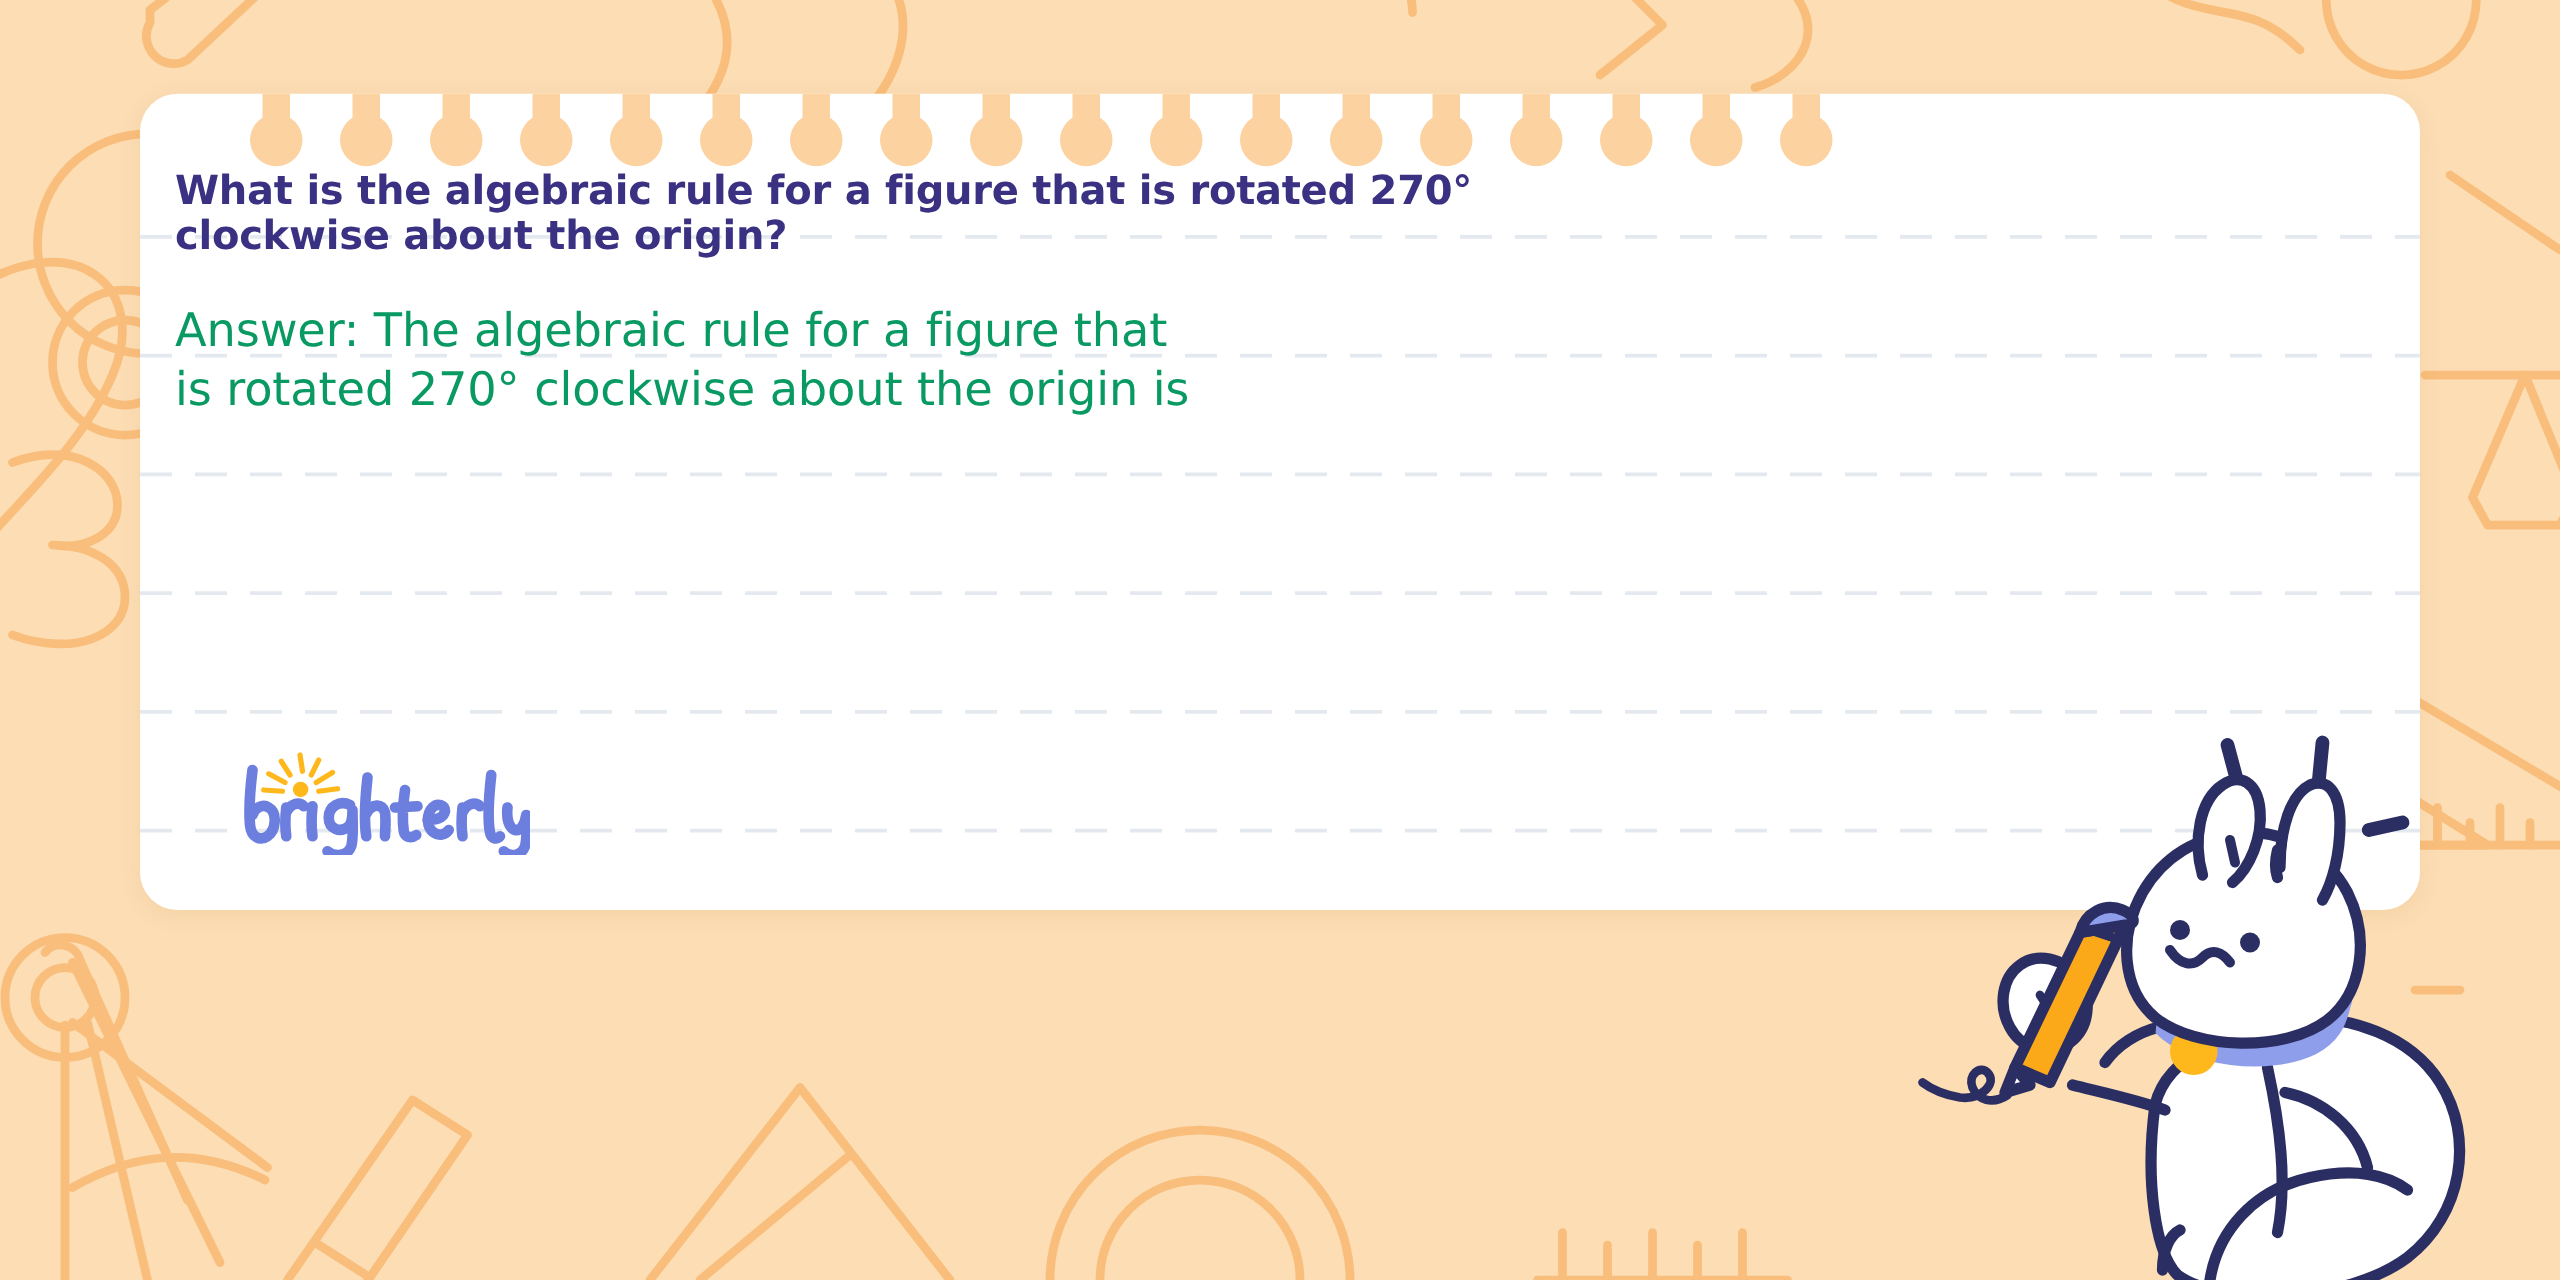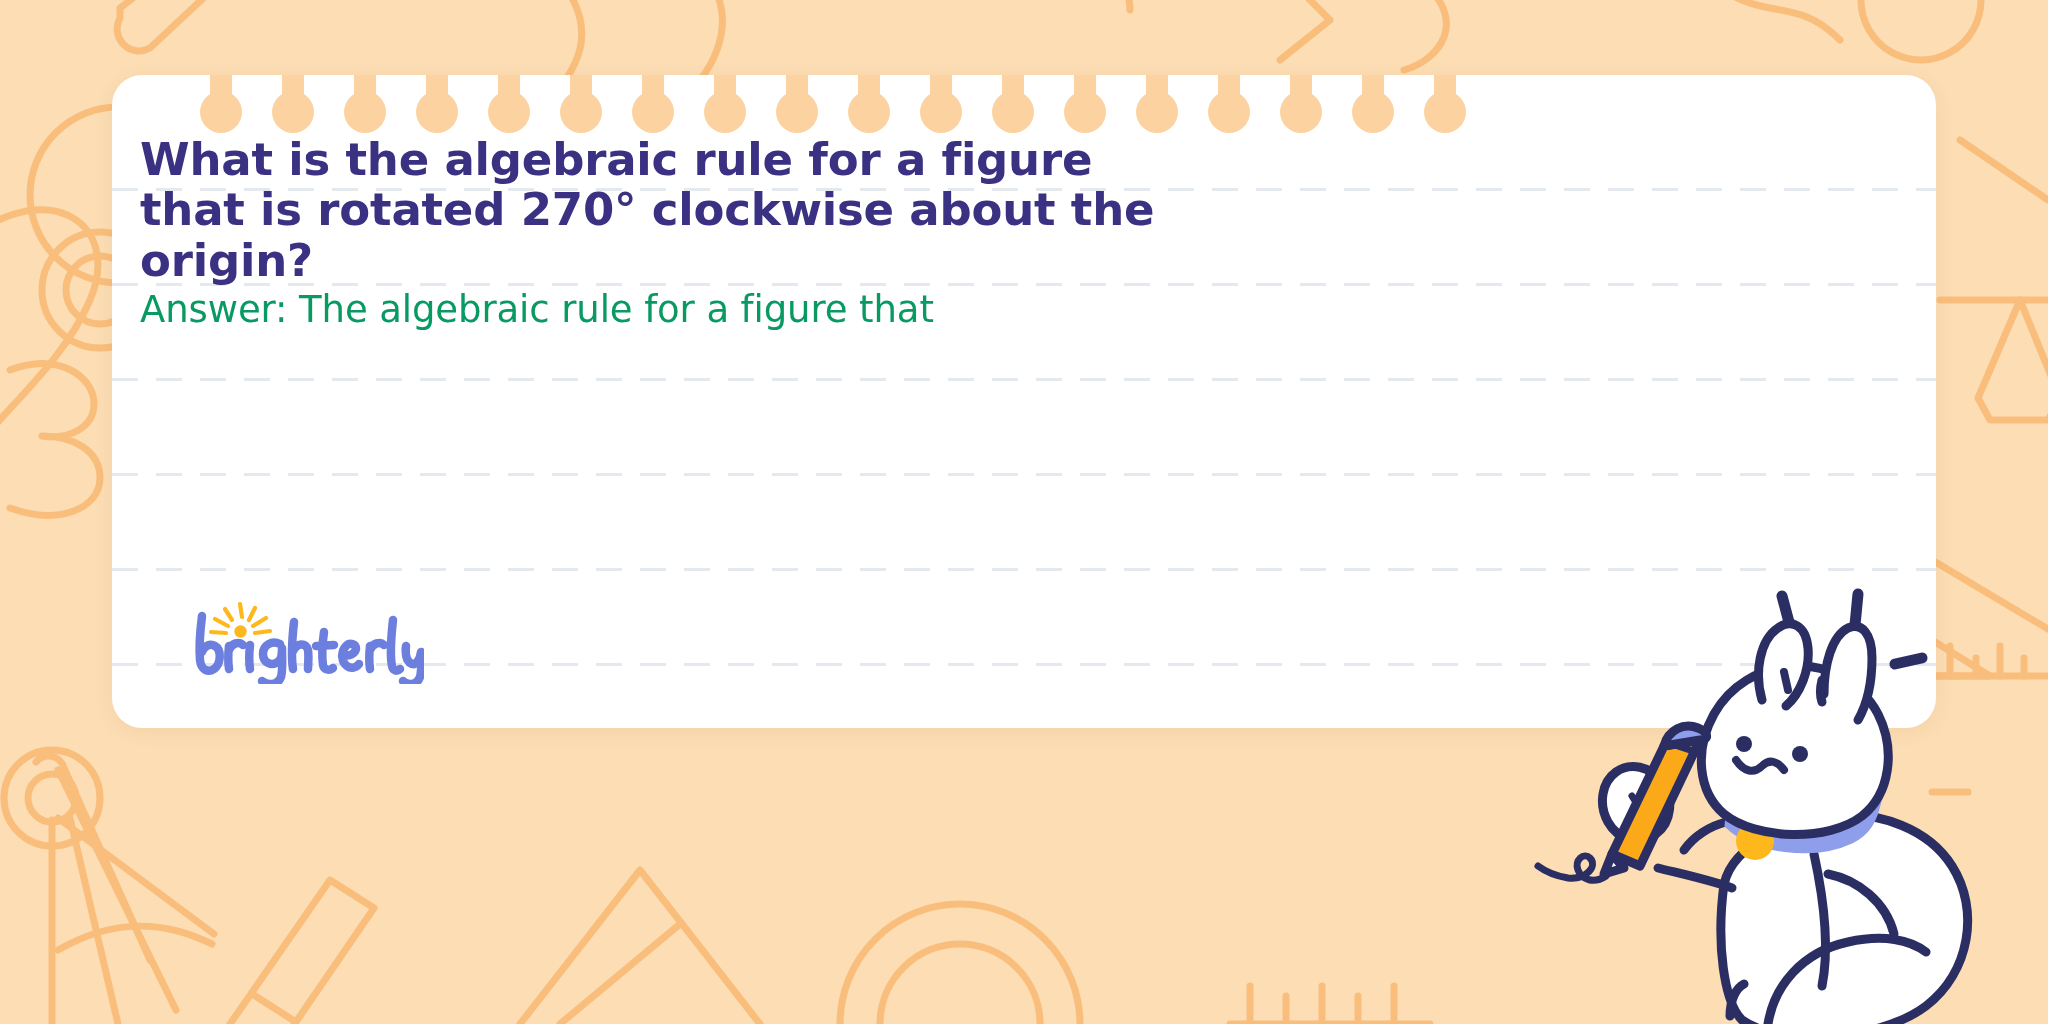--- a/index.html
+++ b/index.html
@@ -35,24 +35,25 @@
   }
   .hole::after{
     content:""; position:absolute; left:50%; top:46px;
     transform:translateX(-50%);
     width:42px; height:42px; border-radius:50%;
     background:#FBD2A0;
   }
   
   #content{position:absolute; left:28px; top:60px; width:1060px;}
   #question{
-    font-weight:bold; font-size:45px; line-height:1.12;
+    font-weight:bold; font-size:32px; line-height:1.12;
     color:#3A3182; letter-spacing:-.2px;
   }
   #answer{
+    margin-top:34px;
     font-size:37px; line-height:1.28;
     color:#089A62; letter-spacing:-.1px;
   }
   #answer .ln{display:block;}
   
   #logo{
     position:absolute; left:72px; bottom:44px;
     width:240px; height:86px;
   }
   
@@ -151,20 +152,21 @@
     </div>
 
     <div id="content">
       <div id="question">
         <span class="ln">What is the algebraic rule for a figure</span>
         <span class="ln">that is rotated 270° clockwise about the</span>
         <span class="ln">origin?</span>
       </div>
       <div id="answer">
         <span class="ln">Answer: The algebraic rule for a figure that</span>
+        <span class="ln">is rotated 270° clockwise about the origin is</span>
       </div>
     </div>
 
     <svg id="logo" viewBox="0 0 240 86" fill="none">
 
       <g stroke="#FFB81C" stroke-width="4.2" stroke-linecap="round">
         <path d="M56 6 L58 19"></path>
         <path d="M41 11 L48 22"></path>
         <path d="M71 10 L65 22"></path>
         <path d="M31 21 L44 28"></path>

